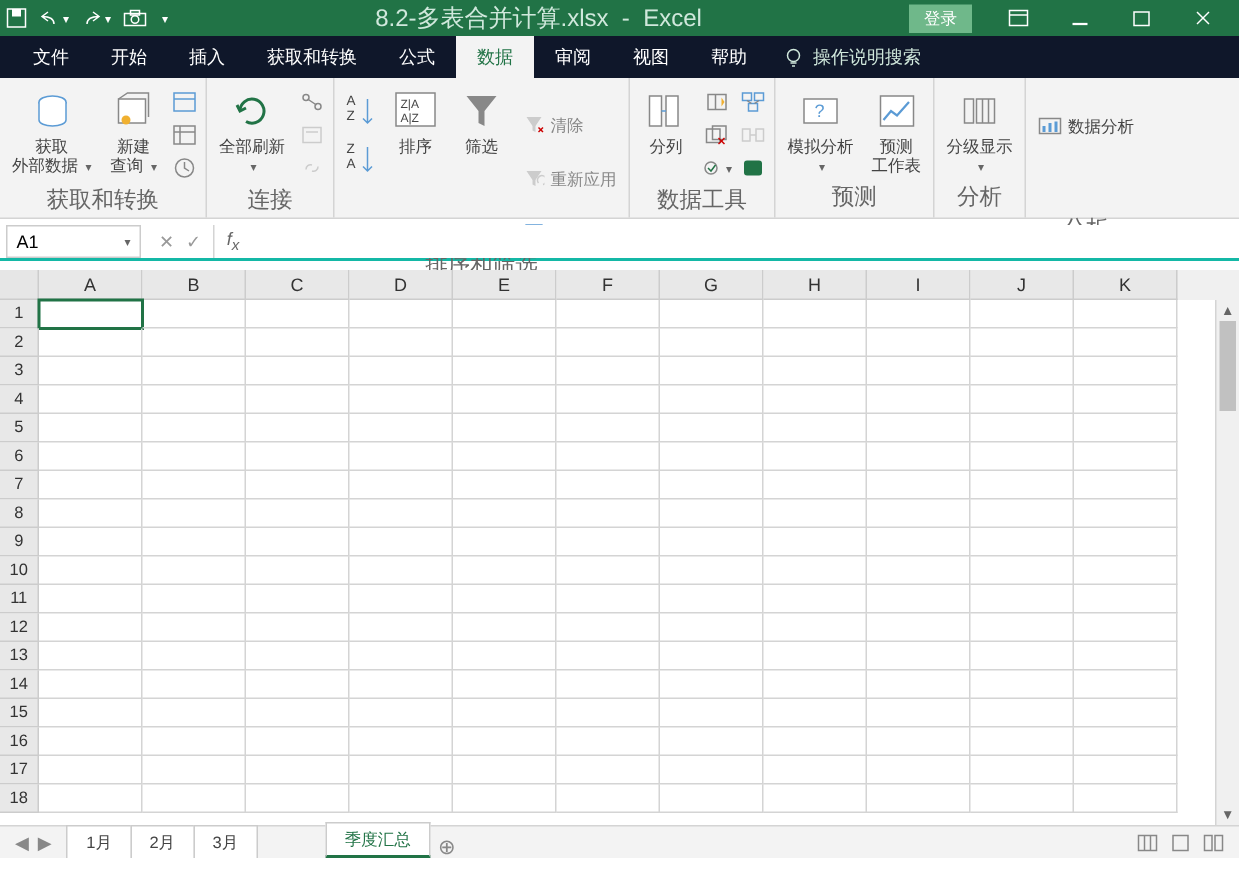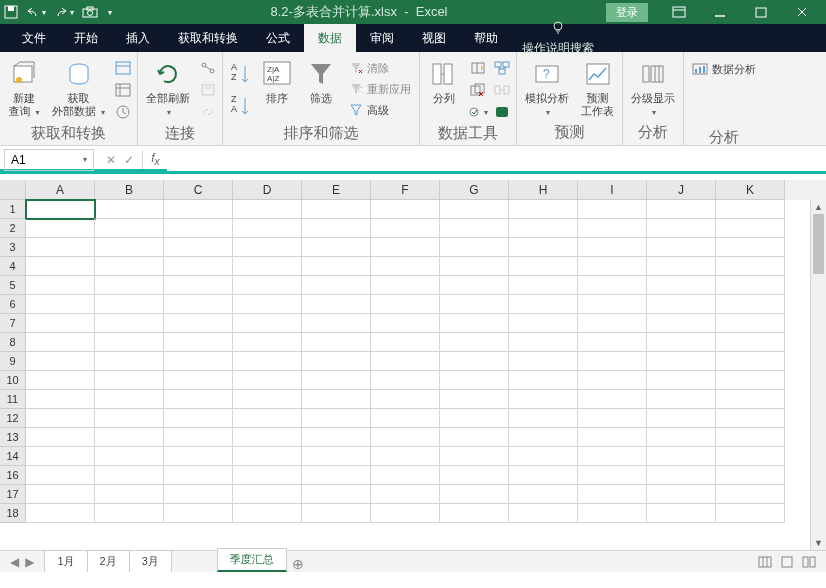--- a/index.html
+++ b/index.html
@@ -1,43 +1,43 @@
 <!DOCTYPE html>
 <html><head>
 <meta charset="utf-8">
 <style>
 * { margin: 0; padding: 0; box-sizing: border-box; font-family: "Microsoft YaHei", sans-serif; }
 body { width: 826px; height: 588px; background: #fff; overflow: hidden; font-size: 12px; }
 
 .titlebar { height: 24px; background: #217346; display: flex; align-items: center; color: #fff; padding: 0 4px; }
 .titlebar .qat { display: flex; gap: 8px; align-items: center; }
 .titlebar .qat span { cursor: pointer; display: flex; align-items: center; }
-.titlebar .title { flex: 1; text-align: center; font-size: 13px; color: #d0e8dc; }
+.titlebar .title { flex: 1; text-align: center; font-size: 16px; color: #d0e8dc; }
 .titlebar .winbtns { display: flex; gap: 1px; align-items: center; justify-content: flex-end; }
 .titlebar .winbtns .login { background: #6fb88a; color: #fff; padding: 2px 10px; margin-right: 10px; font-size: 11px; cursor: pointer; }
 .titlebar .winbtns .wc { width: 40px; height: 24px; display: flex; align-items: center; justify-content: center; cursor: pointer; }
 
 .menubar { height: 28px; background: #0f172a; display: flex; align-items: center; padding-left: 8px; }
 .menubar .tab { color: #fff; padding: 0 14px; height: 28px; display: flex; align-items: center; cursor: pointer; font-size: 12px; }
 .menubar .tab.active { background: #f3f3f3; color: #217346; }
-.menubar .tell { display: flex; align-items: center; color: #d0e8dc; margin-left: 10px; gap: 6px; cursor: pointer; flex-direction: column; }
+.menubar .tell { display: flex; align-items: center; color: #d0e8dc; margin-left: 10px; gap: 6px; cursor: pointer; }
 
 .ribbon { height: 94px; background: #f3f3f3; border-bottom: 1px solid #d4d4d4; display: flex; }
 .ribbon .group { border-right: 1px solid #d4d4d4; display: flex; flex-direction: column; align-items: stretch; padding: 2px 4px 0; }
 .ribbon .group .buttons { flex: 1; display: flex; align-items: flex-start; gap: 4px; padding-top: 2px; }
 .ribbon .group .label { font-size: 15px; color: #666; text-align: center; padding: 2px 0 4px; }
 .ribbon .bigbtn { display: flex; flex-direction: column; align-items: center; justify-content: flex-start; padding: 2px 4px; cursor: pointer; }
 .ribbon .bigbtn .ic { width: 32px; height: 32px; display: flex; align-items: center; justify-content: center; margin-bottom: 2px; }
 .ribbon .bigbtn .lbl { font-size: 11px; color: #444; text-align: center; line-height: 13px; }
 .ribbon .iconcol { display: flex; flex-direction: column; gap: 2px; padding-top: 2px; }
 .ribbon .iconcol .smic { width: 20px; height: 20px; display: flex; align-items: center; justify-content: center; cursor: pointer; }
-.ribbon .txtbtn { display: flex; align-items: center; gap: 4px; font-size: 11px; color: #888; cursor: pointer; height: 20px; padding: 0 4px; }
+.ribbon .txtbtn { display: flex; align-items: center; gap: 4px; font-size: 11px; color: #888; cursor: pointer; height: 20px; padding: 0 4px; margin-top: 15px; }
 .ribbon .txtbtn.en { color: #444; }
 
-.formulabar { height: 24px; border-bottom: 5px solid #14b8a6; display: flex; align-items: center; background: #fff; }
+.formulabar { height: 24px; border-bottom: 2px solid #14b8a6; display: flex; align-items: center; background: #fff; }
 .namebox { width: 90px; height: 22px; border: 1px solid #ccc; margin: 0 4px; padding: 0 6px; font-size: 12px; display: flex; align-items: center; justify-content: space-between; }
 .formulabar .fbtns { display: flex; gap: 8px; padding: 0 8px; color: #999; border-right: 1px solid #d4d4d4; height: 100%; align-items: center; }
 .formulabar .fx { padding: 0 8px; color: #666; font-style: italic; }
 .formulabar .finput { flex: 1; height: 22px; border: none; outline: none; padding: 0 4px; }
 
 .gridwrap { position: relative; height: 370px; overflow: hidden; }
 .colheaders { display: flex; height: 20px; background: #f0f0f0; }
 .corner { width: 26px; border-right: 1px solid #ccc; border-bottom: 1px solid #ccc; background: #e6e6e6; }
 .colh { width: 69px; border-right: 1px solid #ccc; border-bottom: 1px solid #ccc; text-align: center; font-size: 12px; color: #333; line-height: 20px; background: #e8e8e8; }
 .rows { }
@@ -147,35 +147,35 @@
     <span>操作说明搜索</span>
   </div>
 </div>
 
 <div class="ribbon">
   <div class="group">
     <div class="buttons">
       <div class="bigbtn">
         <div class="ic">
             <svg width="28" height="28">
+              <ellipse cx="14" cy="8" rx="9" ry="4" fill="#fff" stroke="#5b9bd5"></ellipse>
+              <path d="M5 8 V20 A9 4 0 0 0 23 20 V8" fill="#fff" stroke="#5b9bd5"></path>
+            </svg>
+          </div>
+        <div class="lbl"><span>获取</span><br><span>外部数据</span> <span class="dd">▾</span></div>
+      </div>
+      <div class="bigbtn">
+        <div class="ic">
+            <svg width="28" height="28">
               <rect x="4" y="6" width="18" height="16" fill="#fff" stroke="#888"></rect>
               <path d="M4 6 L10 2 L24 2 L24 18" fill="none" stroke="#888"></path>
               <circle cx="9" cy="20" r="3" fill="#f0b030"></circle>
             </svg>
           </div>
         <div class="lbl"><span>新建</span><br><span>查询</span> <span class="dd">▾</span></div>
-      </div>
-      <div class="bigbtn">
-        <div class="ic">
-            <svg width="28" height="28">
-              <ellipse cx="14" cy="8" rx="9" ry="4" fill="#fff" stroke="#5b9bd5"></ellipse>
-              <path d="M5 8 V20 A9 4 0 0 0 23 20 V8" fill="#fff" stroke="#5b9bd5"></path>
-            </svg>
-          </div>
-        <div class="lbl"><span>获取</span><br><span>外部数据</span> <span class="dd">▾</span></div>
       </div>
       <div class="iconcol">
         <div class="smic">
             <svg width="16" height="16">
               <rect x="1" y="2" width="14" height="12" fill="none" stroke="#5b9bd5"></rect>
               <line x1="1" y1="6" x2="15" y2="6" stroke="#5b9bd5"></line>
             </svg>
           </div>
         <div class="smic">
             <svg width="16" height="16">
@@ -635,20 +635,34 @@
         <div class="cell"></div>
         <div class="cell"></div>
         <div class="cell"></div>
         <div class="cell"></div>
         <div class="cell"></div>
         <div class="cell"></div>
         <div class="cell"></div>
         <div class="cell"></div>
       </div>
       <div class="row">
+        <div class="rowh">15</div>
+        <div class="cell"></div>
+        <div class="cell"></div>
+        <div class="cell"></div>
+        <div class="cell"></div>
+        <div class="cell"></div>
+        <div class="cell"></div>
+        <div class="cell"></div>
+        <div class="cell"></div>
+        <div class="cell"></div>
+        <div class="cell"></div>
+        <div class="cell"></div>
+      </div>
+      <div class="row">
         <div class="rowh">16</div>
         <div class="cell"></div>
         <div class="cell"></div>
         <div class="cell"></div>
         <div class="cell"></div>
         <div class="cell"></div>
         <div class="cell"></div>
         <div class="cell"></div>
         <div class="cell"></div>
         <div class="cell"></div>

